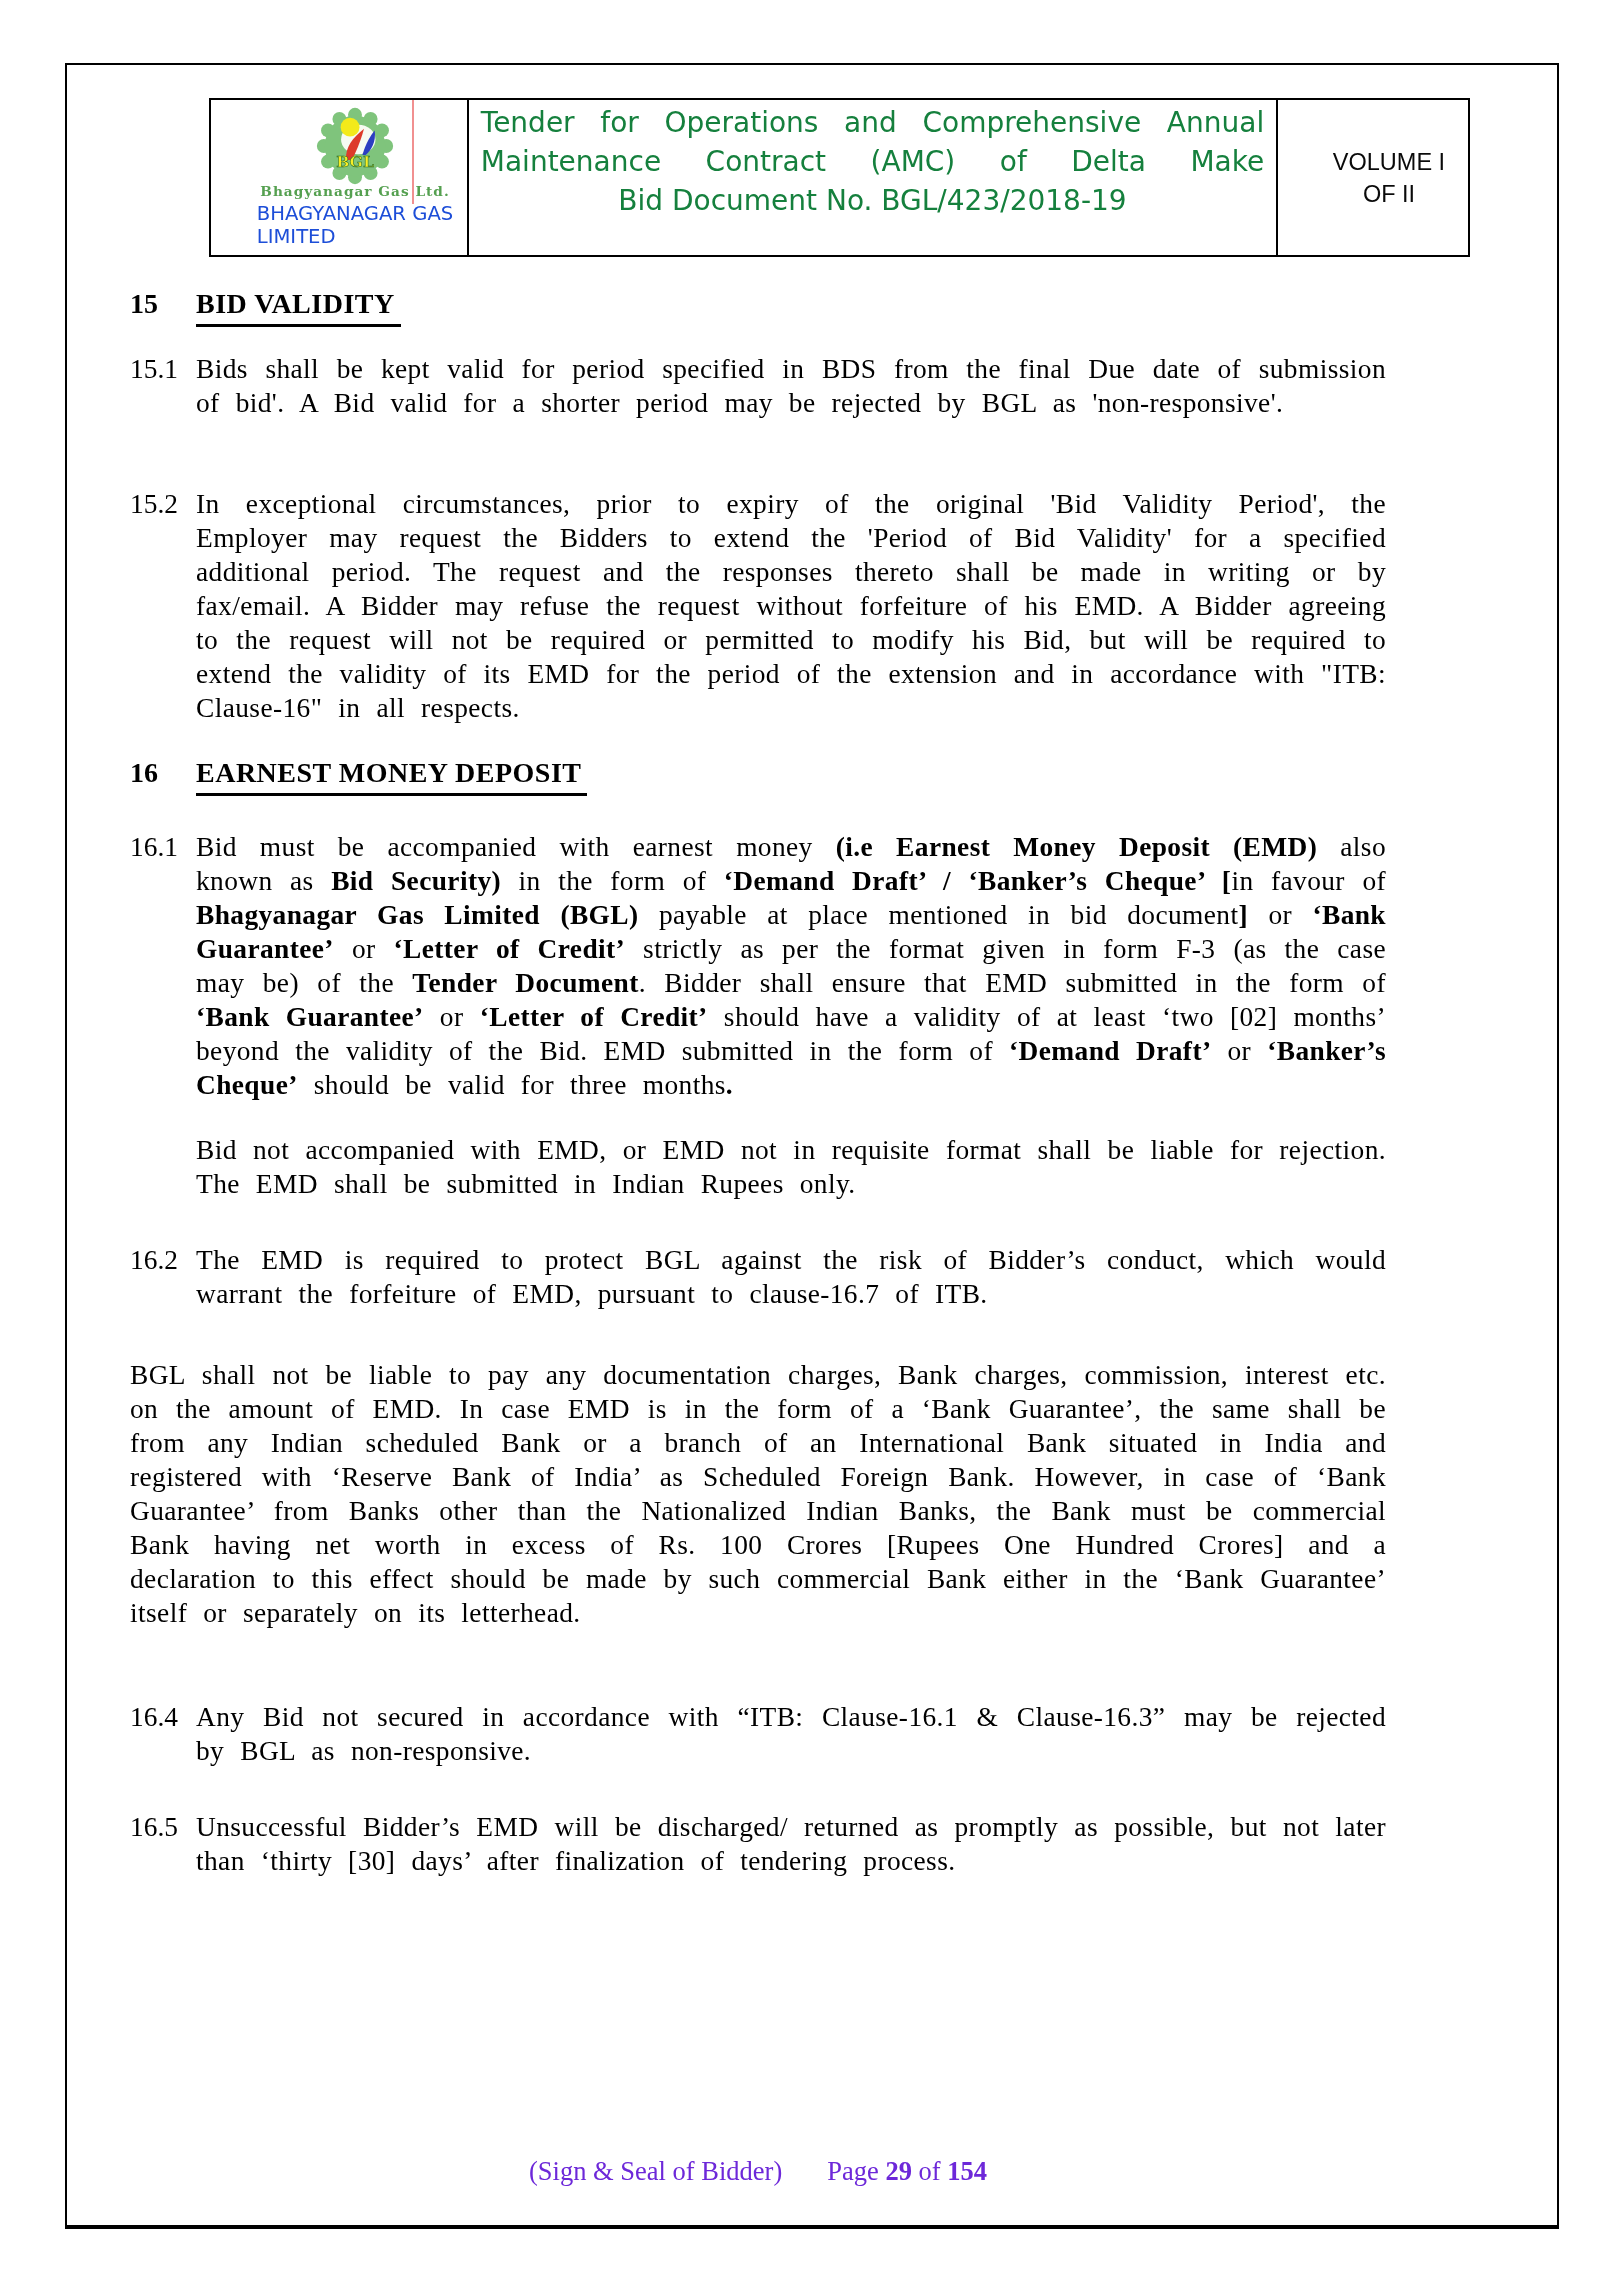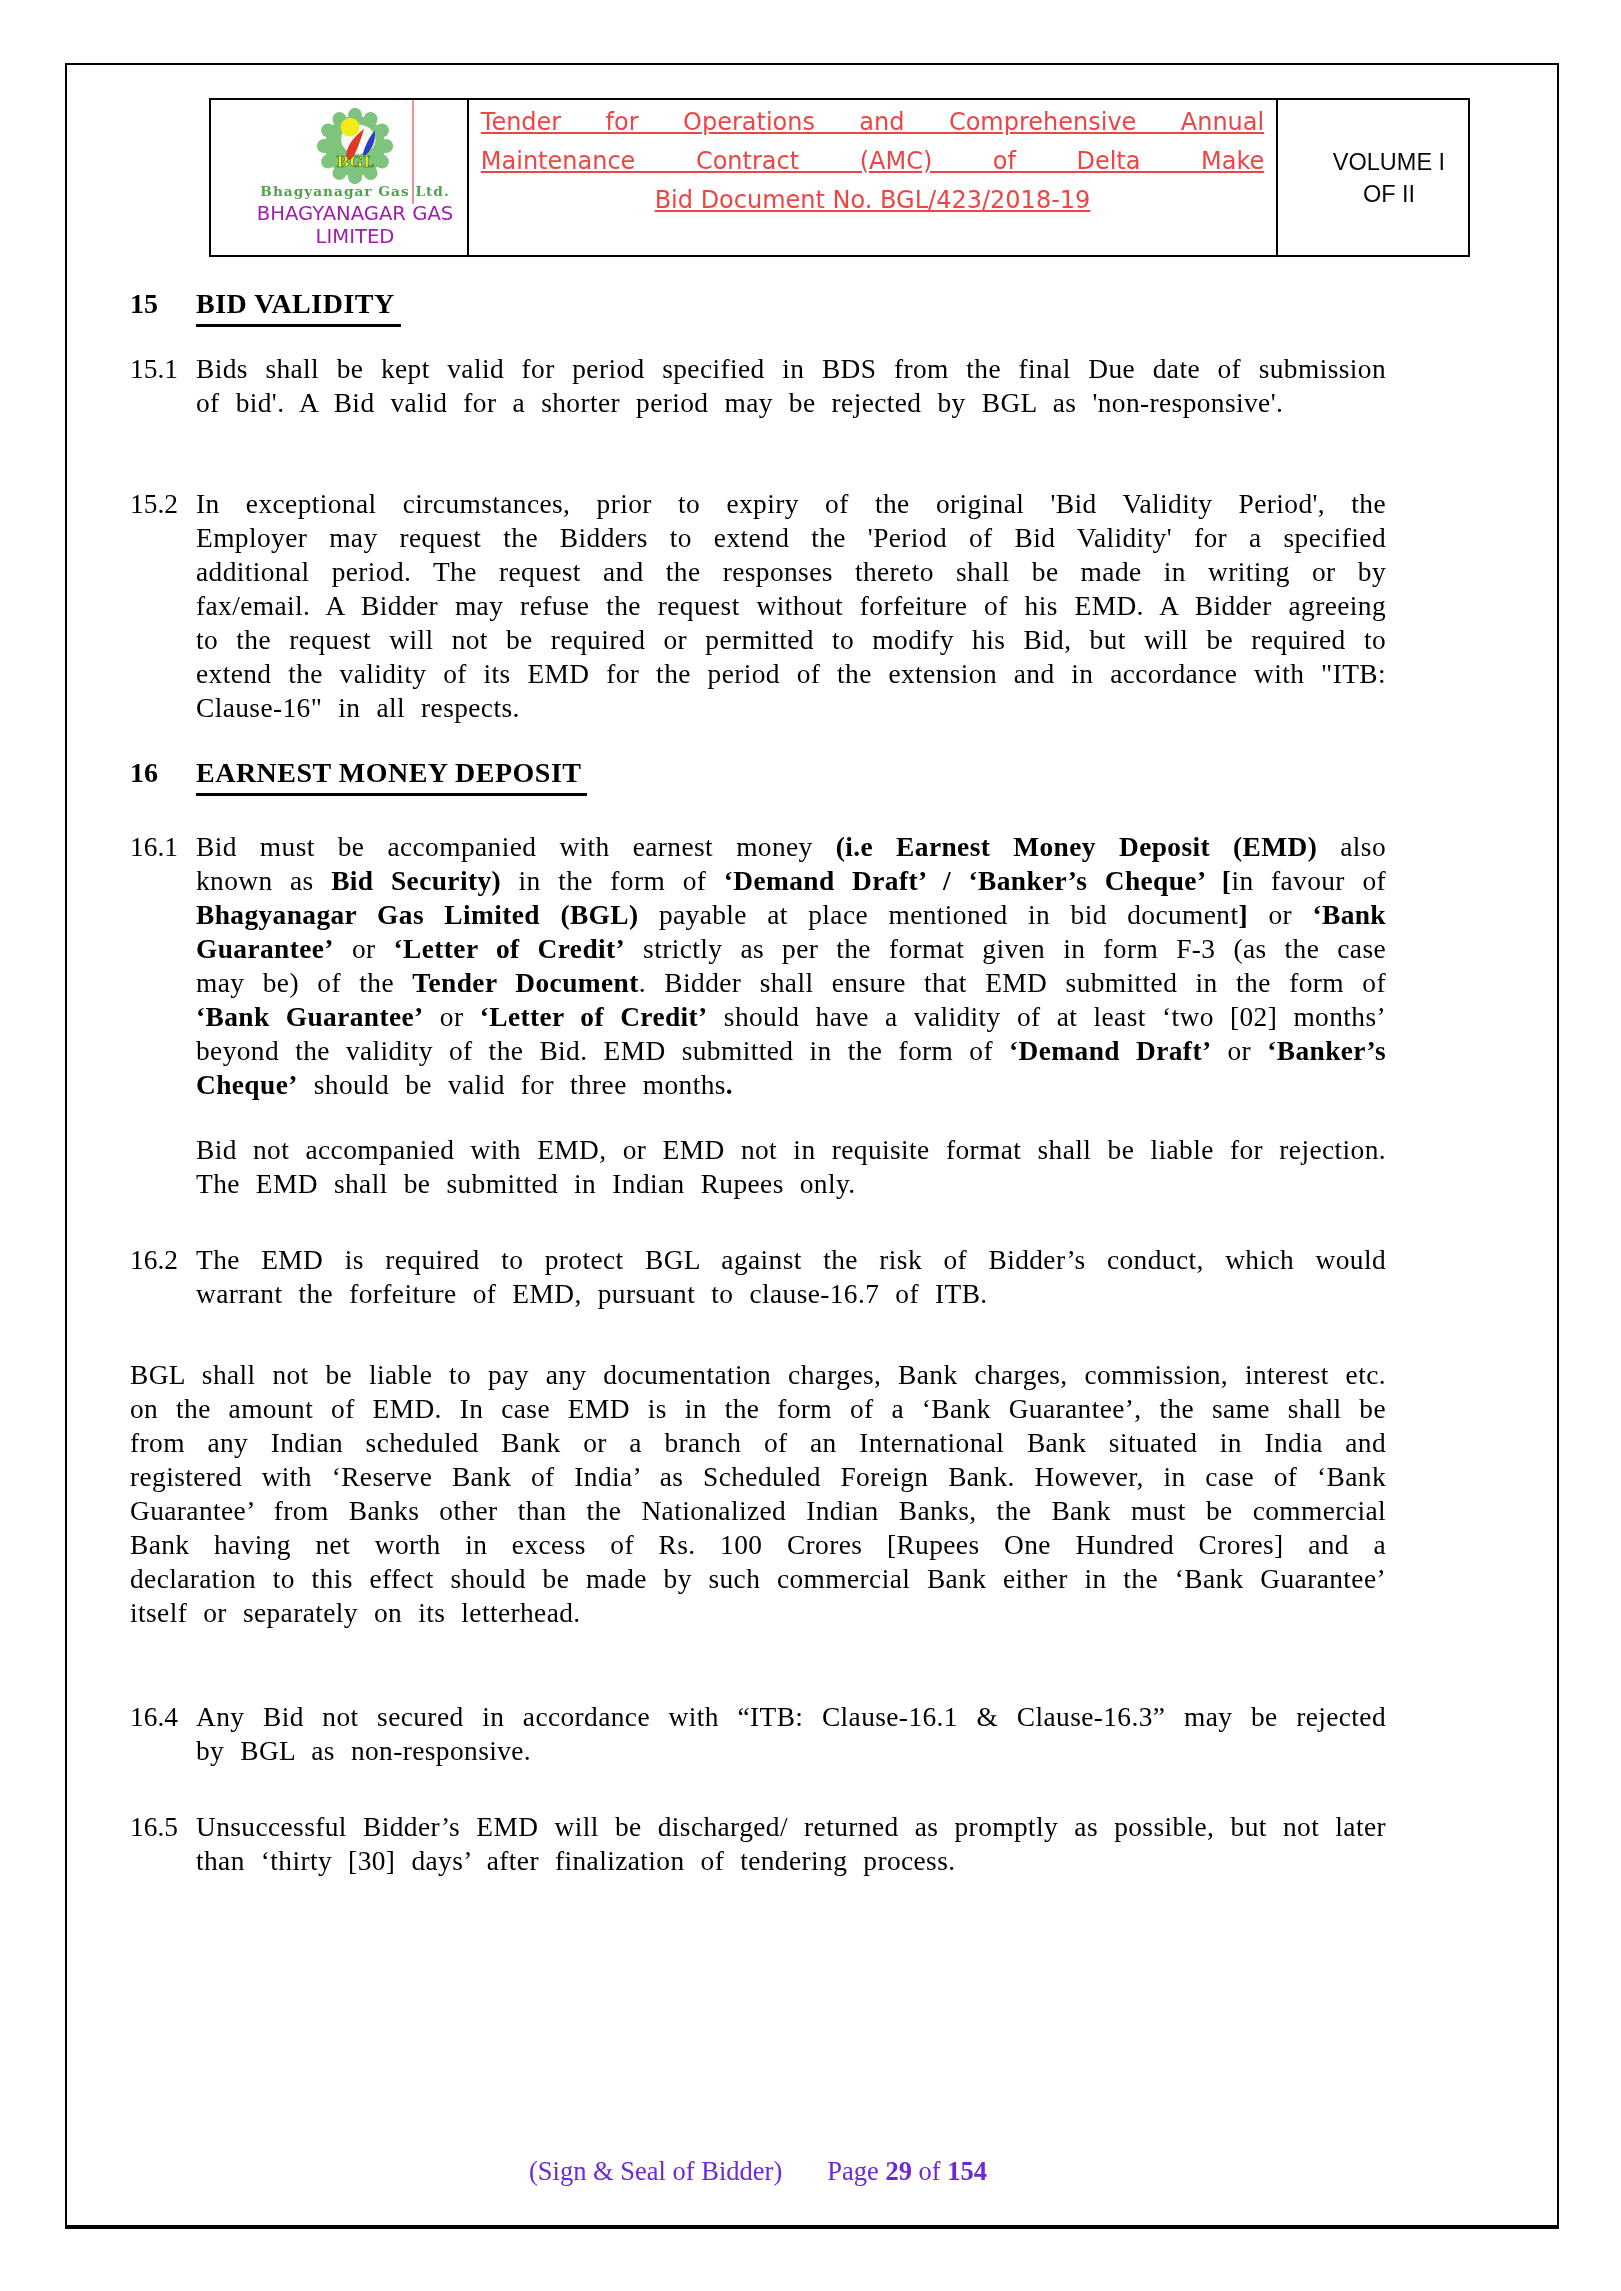--- a/index.html
+++ b/index.html
@@ -7,22 +7,22 @@
   .border-box{position:absolute;left:65px;top:63px;width:1494px;height:2166px;box-sizing:border-box;
     border:2px solid #000;border-bottom-width:4.9px;}
   
   .header-table{position:absolute;left:209px;top:98px;width:1261px;height:159px;box-sizing:border-box;
     border:2px solid #000;display:flex;background:#fff;}
   .cell{box-sizing:border-box;height:100%;padding-left:32px;}
   .cell + .cell{border-left:2px solid #000;}
   .logo-cell{width:256px;display:flex;flex-direction:column;align-items:center;padding-top:4.9px;position:relative;}
   .scan-line{position:absolute;left:201px;top:0;width:2px;height:104px;background:#f19090;}
   .logo-caption{font-family:"DejaVu Serif",serif;font-weight:600;font-size:13.7px;line-height:14.7px;color:#55a050;letter-spacing:1px;margin-top:-2.9px;}
-  .company{font-family:"DejaVu Sans",sans-serif;font-size:19.6px;line-height:23.5px;text-align:center;margin-top:3px;color:#a21caf;}
-  .title-cell{flex:1;padding:2.9px 11.8px 0 11.8px;font-family:"DejaVu Sans",sans-serif;font-size:24px;line-height:39px;color:#ef4444;text-decoration:underline;}
+  .company{font-family:"DejaVu Sans",sans-serif;font-size:19.6px;line-height:23.5px;margin-top:3px;color:#1d4ed8;}
+  .title-cell{flex:1;padding:2.9px 11.8px 0 11.8px;font-family:"DejaVu Sans",sans-serif;font-size:28px;line-height:39px;color:#15803d;}
   .tline{white-space:normal;}
   .tjust{text-align:justify;text-align-last:justify;}
   .tcenter{text-align:center;}
   .vol-cell{width:192px;display:flex;flex-direction:column;justify-content:center;align-items:center;
     font-family:Liberation Sans, sans-serif;font-size:23.5px;line-height:32px;text-align:center;}
   
   .doc-body{position:absolute;left:130px;top:287px;width:1256px;font-family:"Liberation Serif","DejaVu Serif",serif;
     font-size:27.4px;line-height:34px;color:#000;}
   .block{display:flex;}
   .num{width:66px;flex:0 0 66px;}

